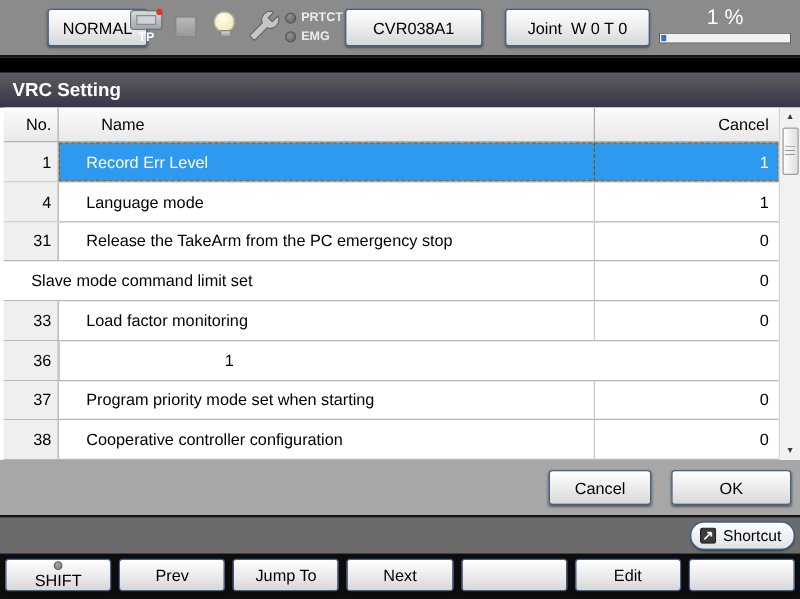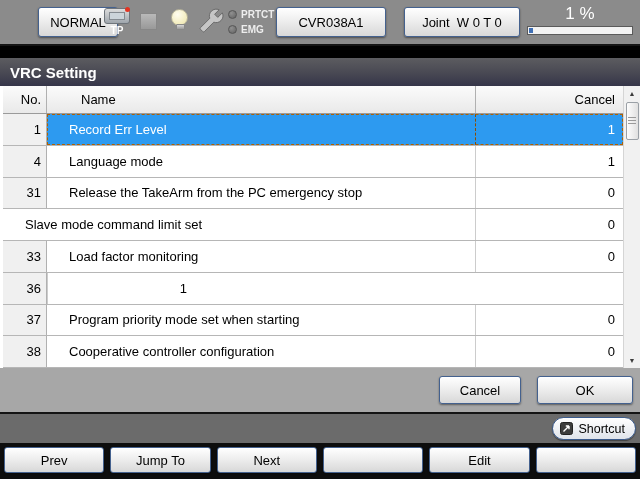--- a/index.html
+++ b/index.html
@@ -235,20 +235,24 @@
     <div class="shortcut-pill">
       <svg width="13" height="13" viewBox="0 0 13 13">
         <rect x="0.5" y="0.5" width="12" height="12" rx="2" fill="#3c3c3c" stroke="#222"></rect>
         <path d="M3.5 9.5 L9 4 M9 4 h-3.2 M9 4 v3.2" stroke="#fff" stroke-width="1.4" fill="none"></path>
       </svg>
       <span>Shortcut</span>
     </div>
   </div>
 
   <div class="bottombar">
+    <div class="btn3d fkey">
+      <span class="shift-dot"></span>
+      <span>SHIFT</span>
+    </div>
     <div class="btn3d fkey">Prev</div>
     <div class="btn3d fkey">Jump To</div>
     <div class="btn3d fkey">Next</div>
     <div class="btn3d fkey"></div>
     <div class="btn3d fkey">Edit</div>
     <div class="btn3d fkey"></div>
   </div>
 
 </div>
 

